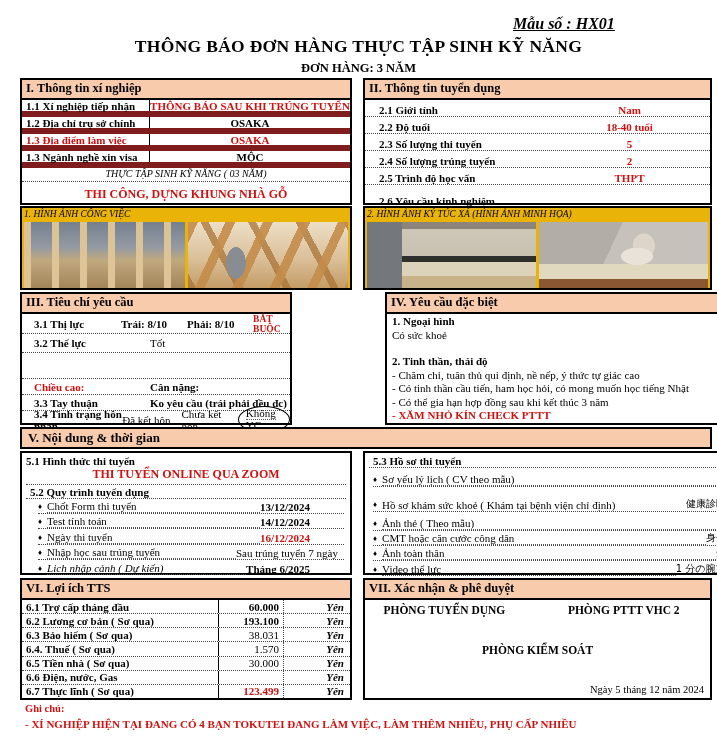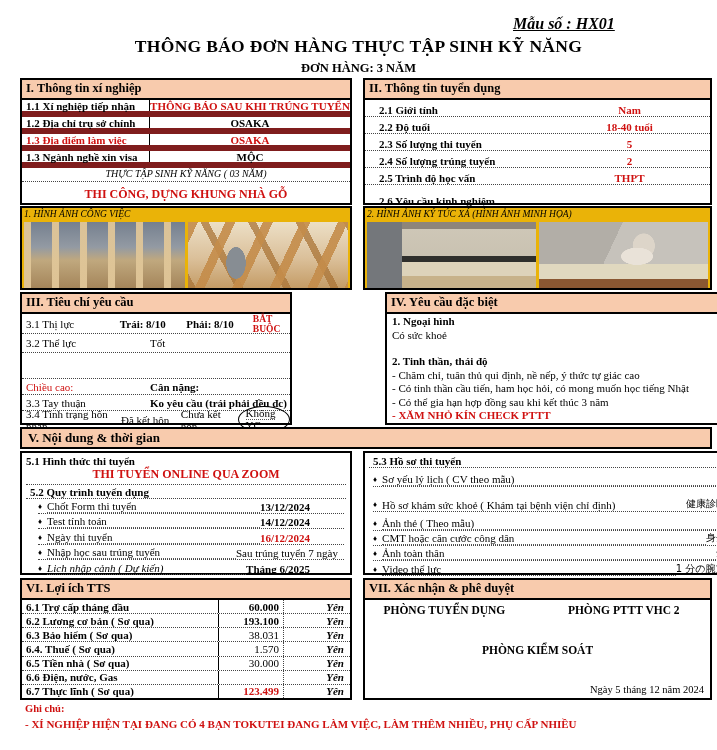--- a/index.html
+++ b/index.html
@@ -51,21 +51,21 @@
       linear-gradient(180deg, rgba(0,0,0,0) 52%, #2f2f2c 52% 60%, #ddd3ba 60% 82%, #c7b28a 82%),
       linear-gradient(180deg,#cfc8b8 0%,#c4bcab 100%); }
   .ph-toilet { background-image:
       radial-gradient(ellipse 26px 14px at 58% 52%, #e9e2d8 0 60%, rgba(0,0,0,0) 63%),
       radial-gradient(ellipse 18px 20px at 62% 36%, #ddd5c9 0 60%, rgba(0,0,0,0) 63%),
       linear-gradient(180deg, rgba(0,0,0,0) 64%, #e0d8bf 64% 86%, #8a5732 86%),
       linear-gradient(115deg,#b2aea7 0 42%, #c6c2bb 42%); }
 
   
   .s3row { display:flex; font-size:11px; align-items:center; border-bottom:1px dotted #444; }
-  .s3row .lab { width:128px; padding-left:4px; font-weight:normal; }
+  .s3row .lab { width:128px; padding-left:12px; font-weight:bold; }
   .s3c { width:88px; font-weight:bold; }
   .req { font-size:9.5px; font-weight:bold; }
   .ellipse { display:inline-block; border:1.5px solid #000; border-radius:50%; padding:0 7px 1px; font-size:11px; }
   .dotted-u { border-bottom:1px dotted #555; }
 
   
   .s4line { font-size:11px; line-height:13.5px; padding-left:5px; }
   .s4line.h { font-weight:bold; }
 
   

